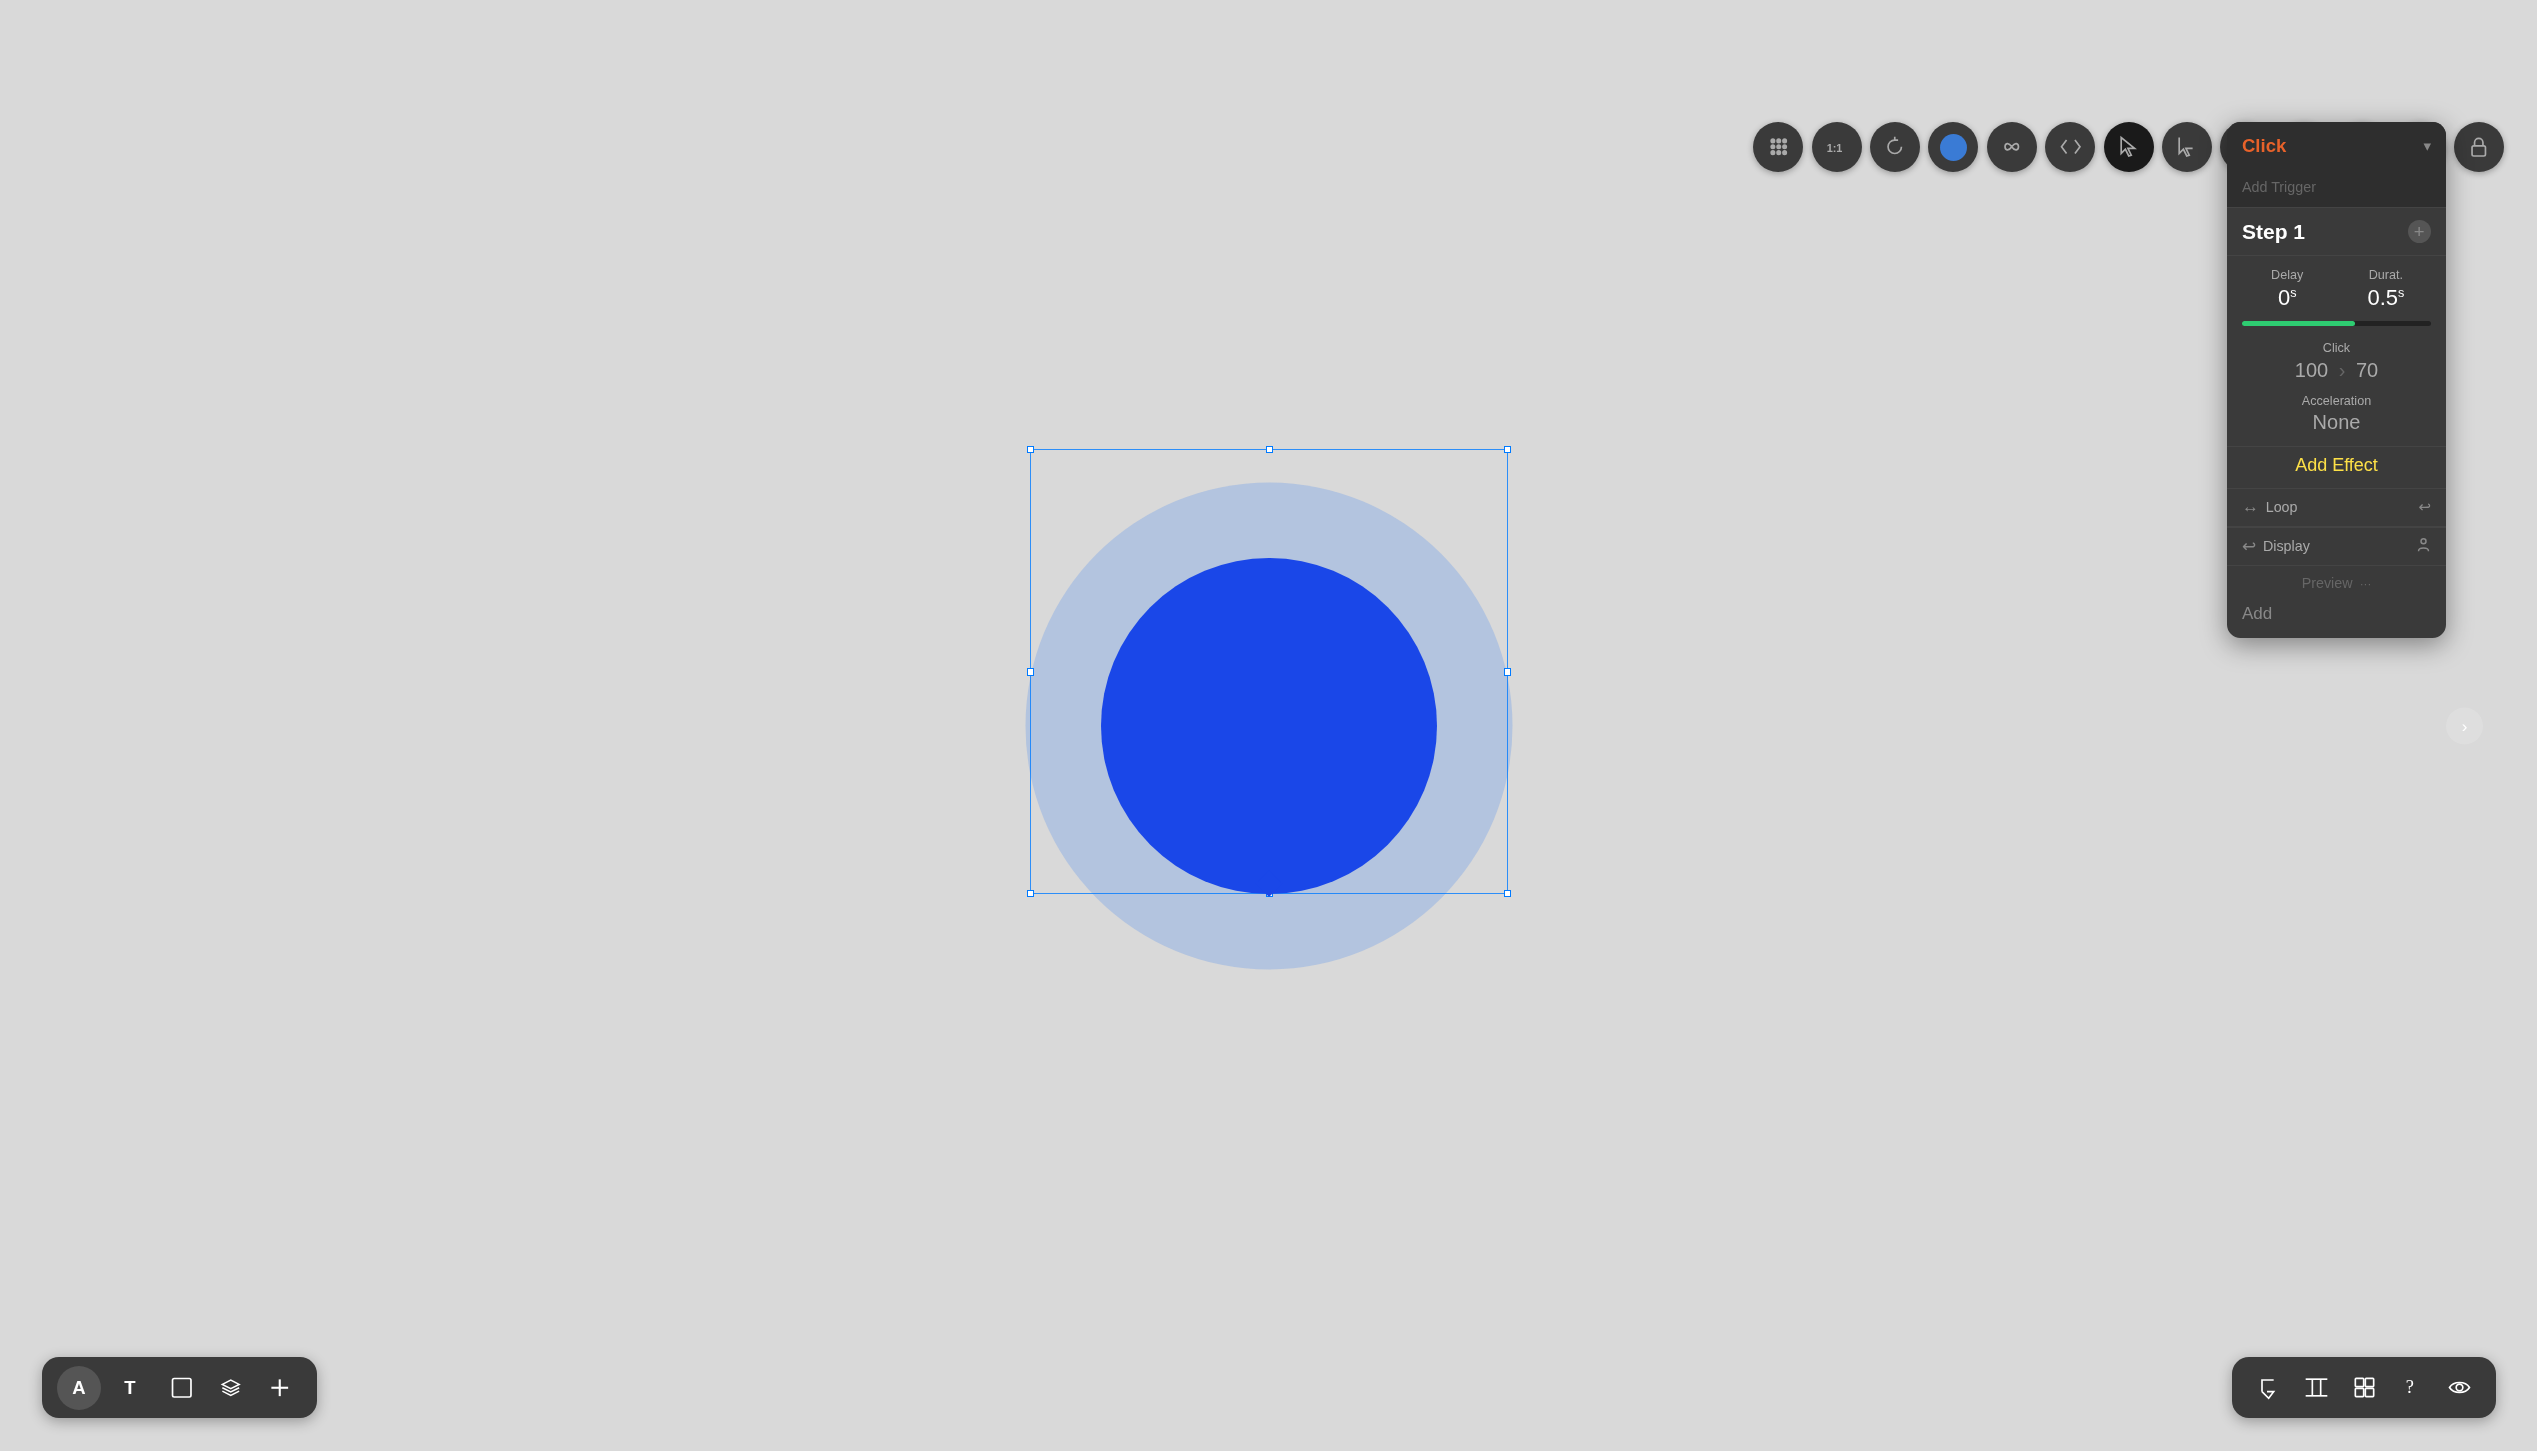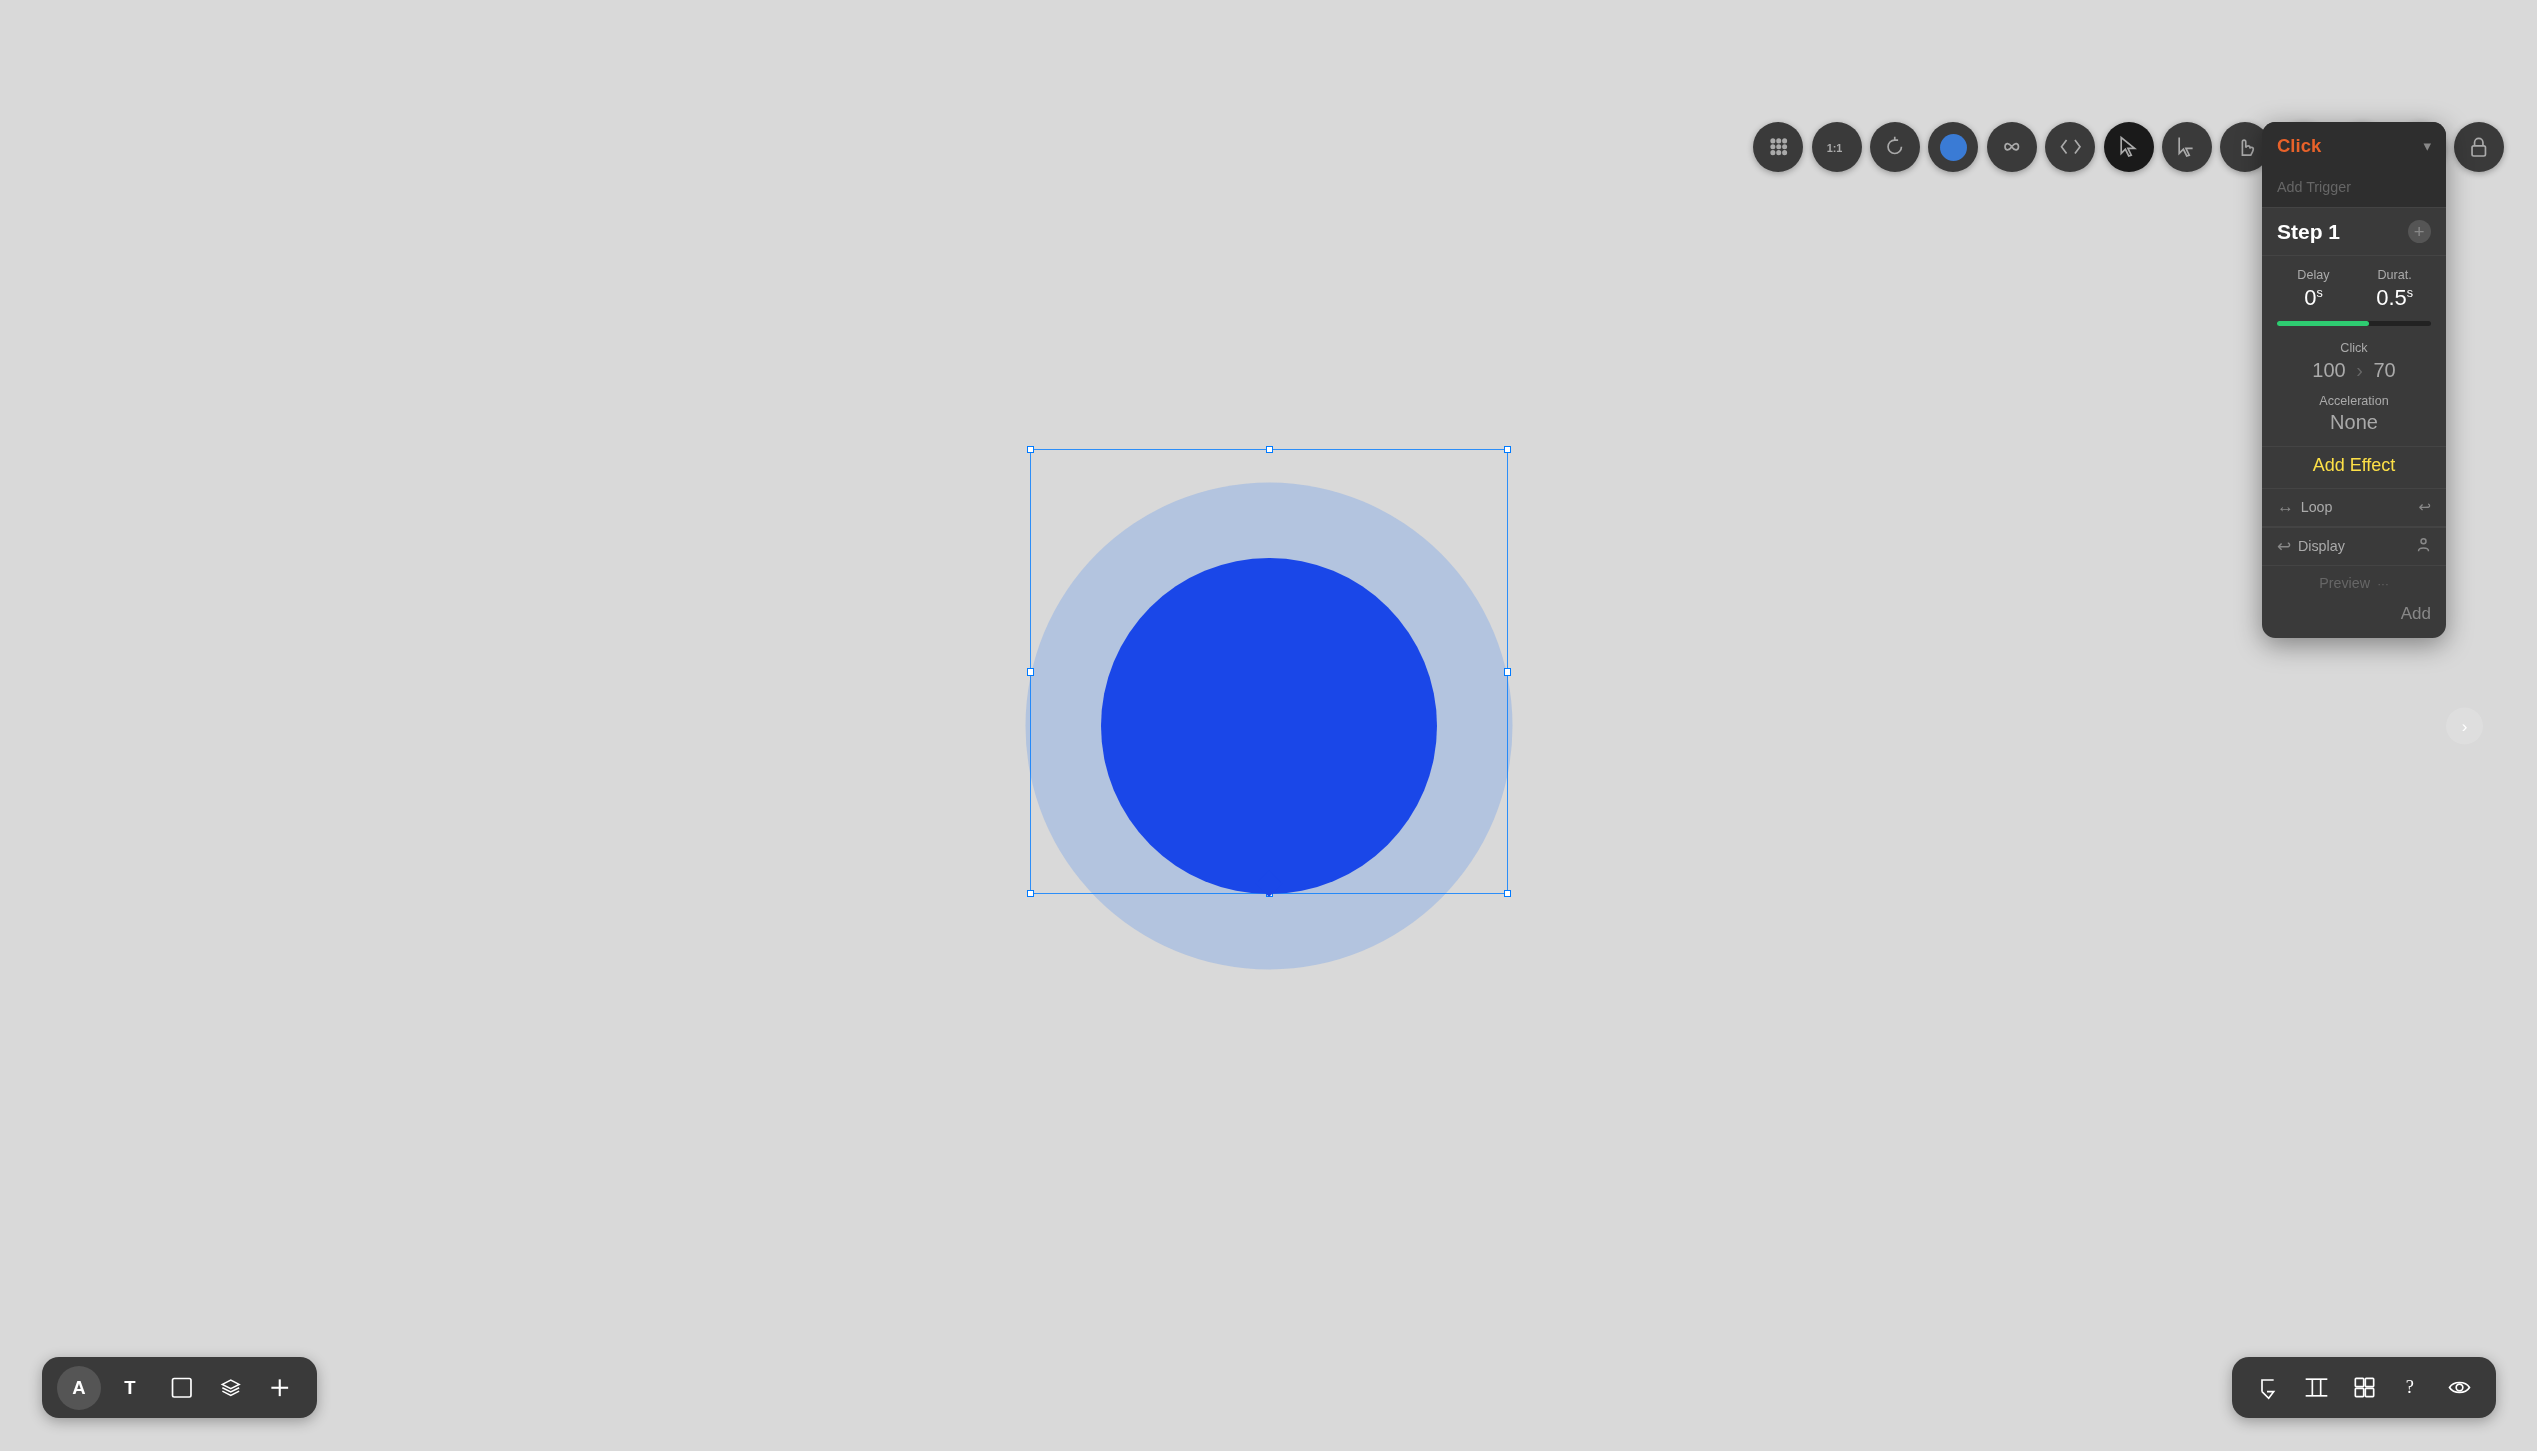--- a/index.html
+++ b/index.html
@@ -160,21 +160,21 @@
       fill: none;
       stroke: white;
       stroke-width: 2;
     }
 
     
     .right-panel {
       position: absolute;
       top: 122px;
       right: 92px;
-      width: 184px;
+      width: 219px;
       background: #3a3a3a;
       border-radius: 13.4px;
       padding: 0;
       box-shadow: 0 6.7px 27px rgba(0,0,0,0.4);
       overflow: hidden;
     }
 
     
     .trigger-header {
       background: #2e2e2e;
@@ -375,21 +375,21 @@
 
     .preview-dots {
       color: #666;
       font-size: 11.7px;
       margin-left: 3.4px;
     }
 
     
     .add-button-row {
       padding: 8.4px 15px 13.4px;
-      text-align: right;
+      text-align: left;
     }
 
     .add-main-text {
       color: #888;
       font-size: 17px;
     }
 
     
     .right-sidebar {
       position: absolute;

